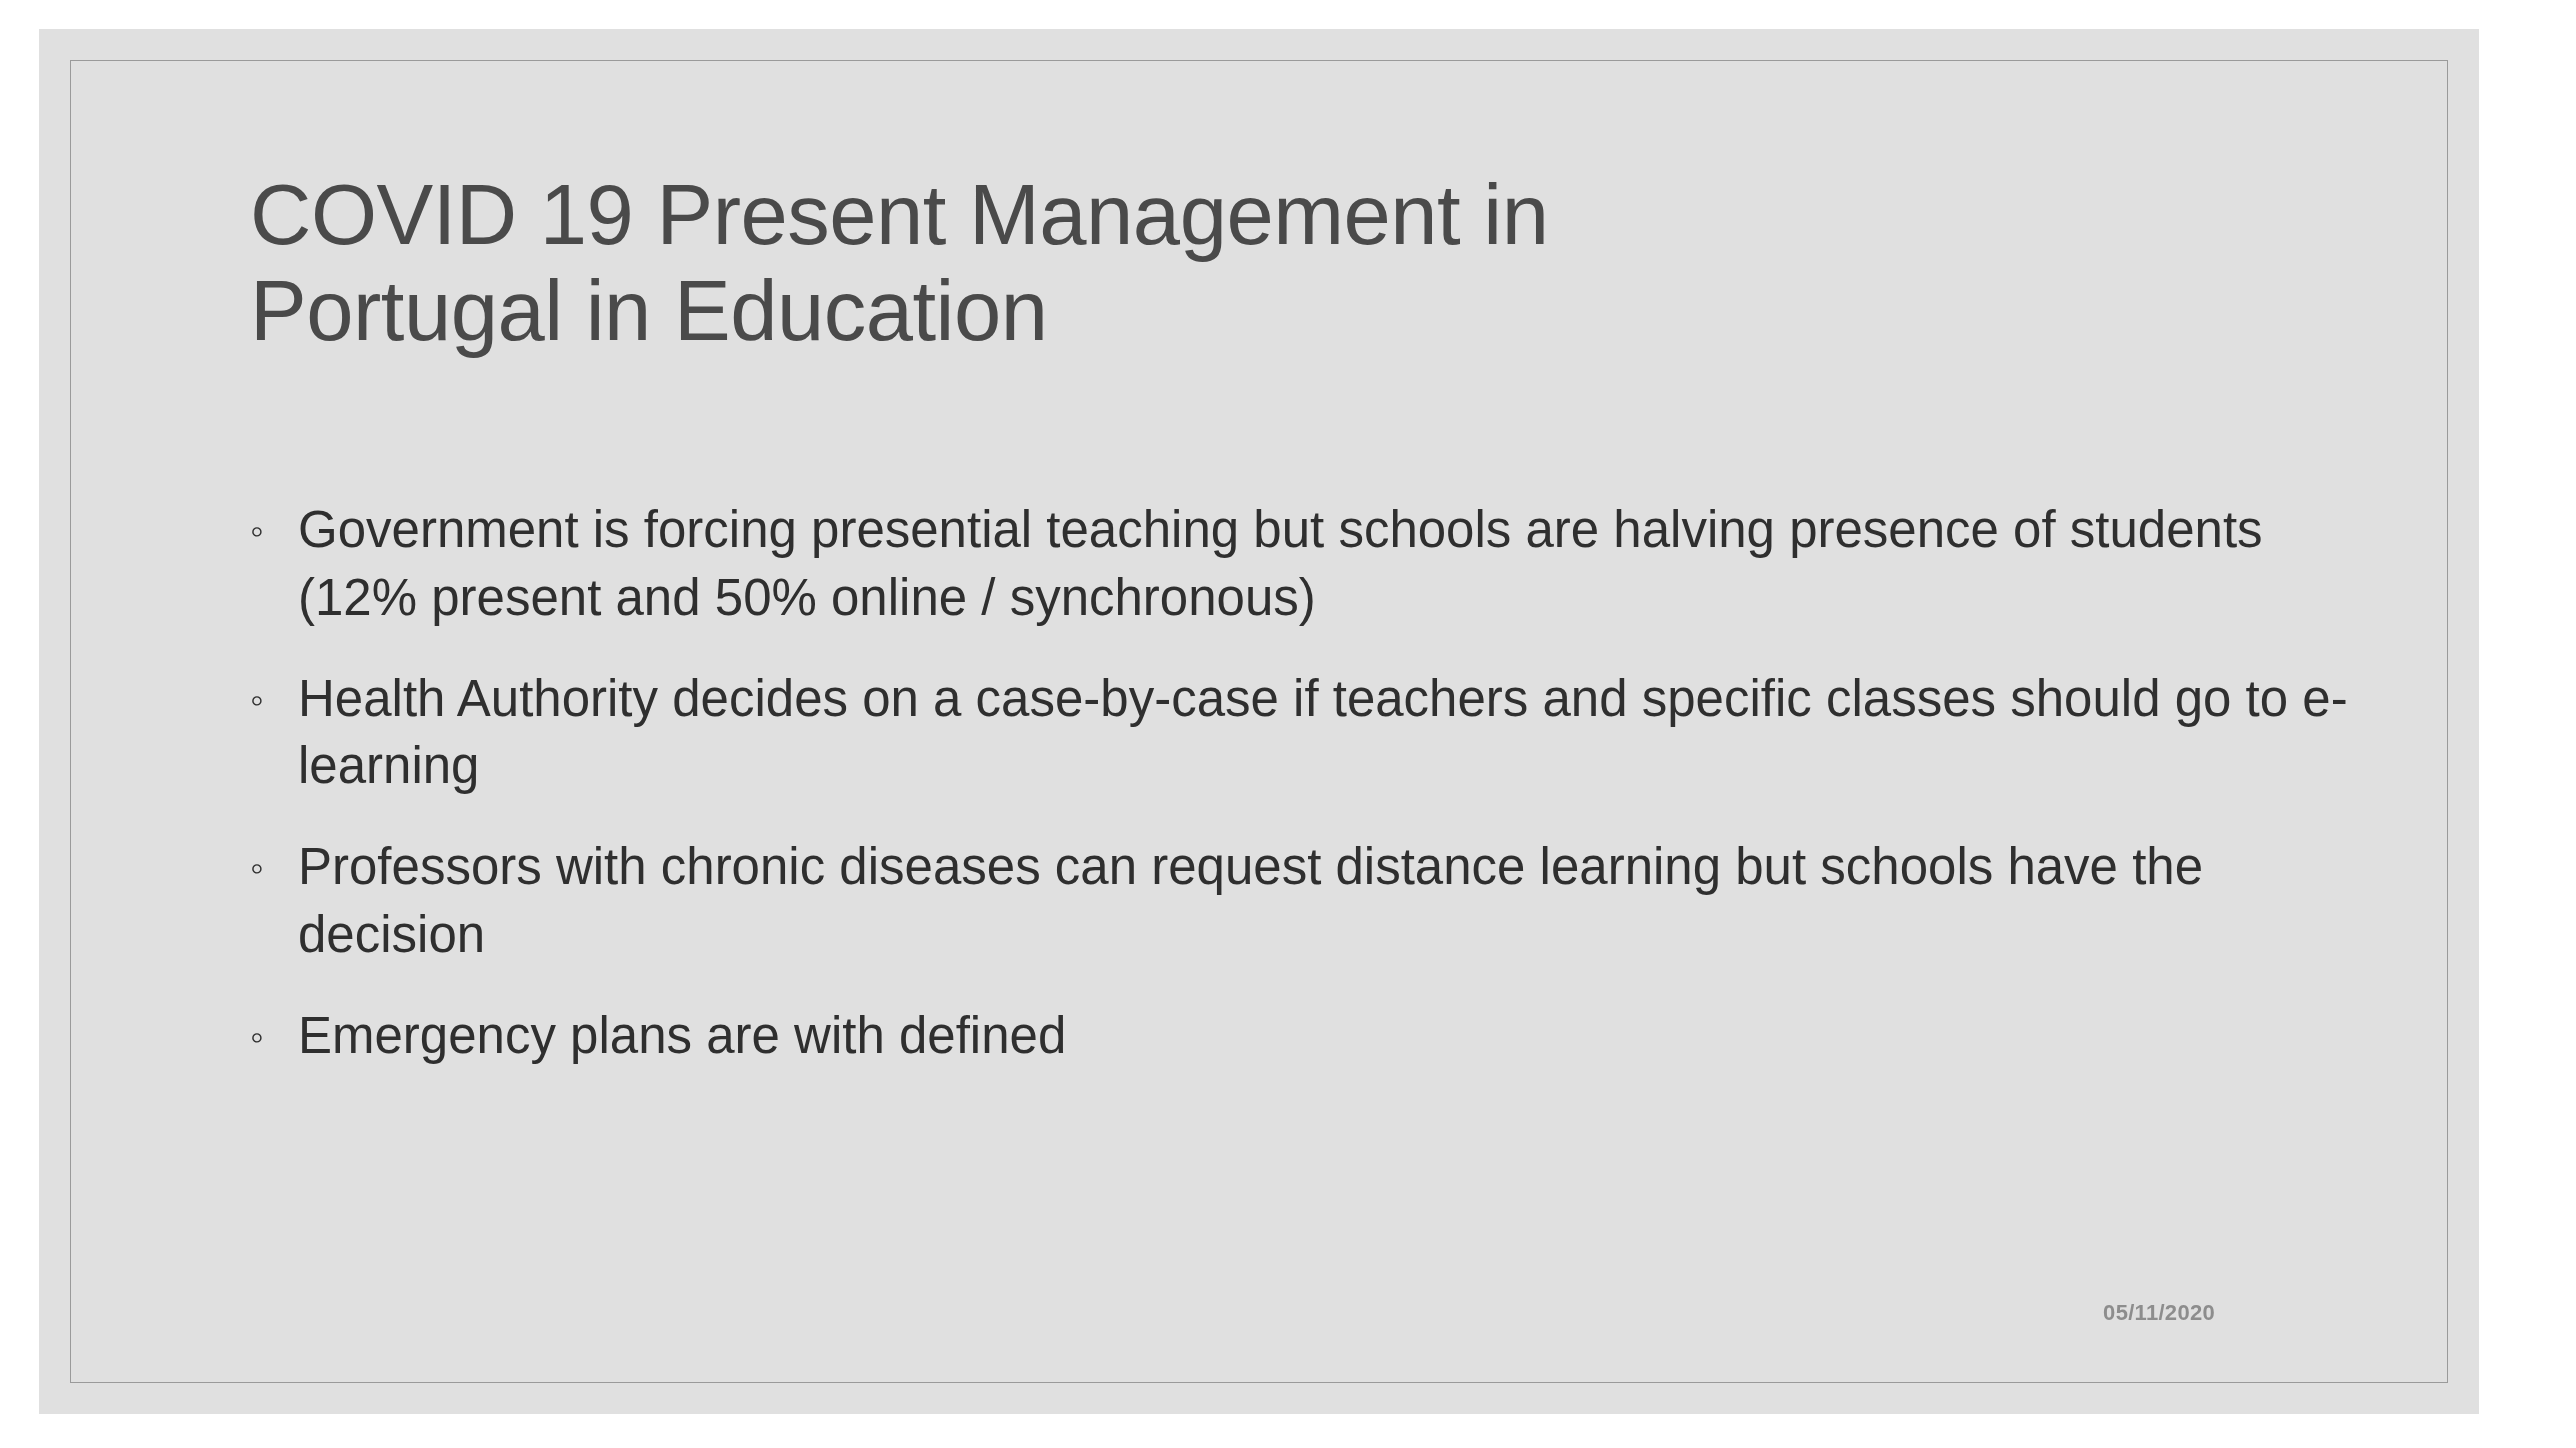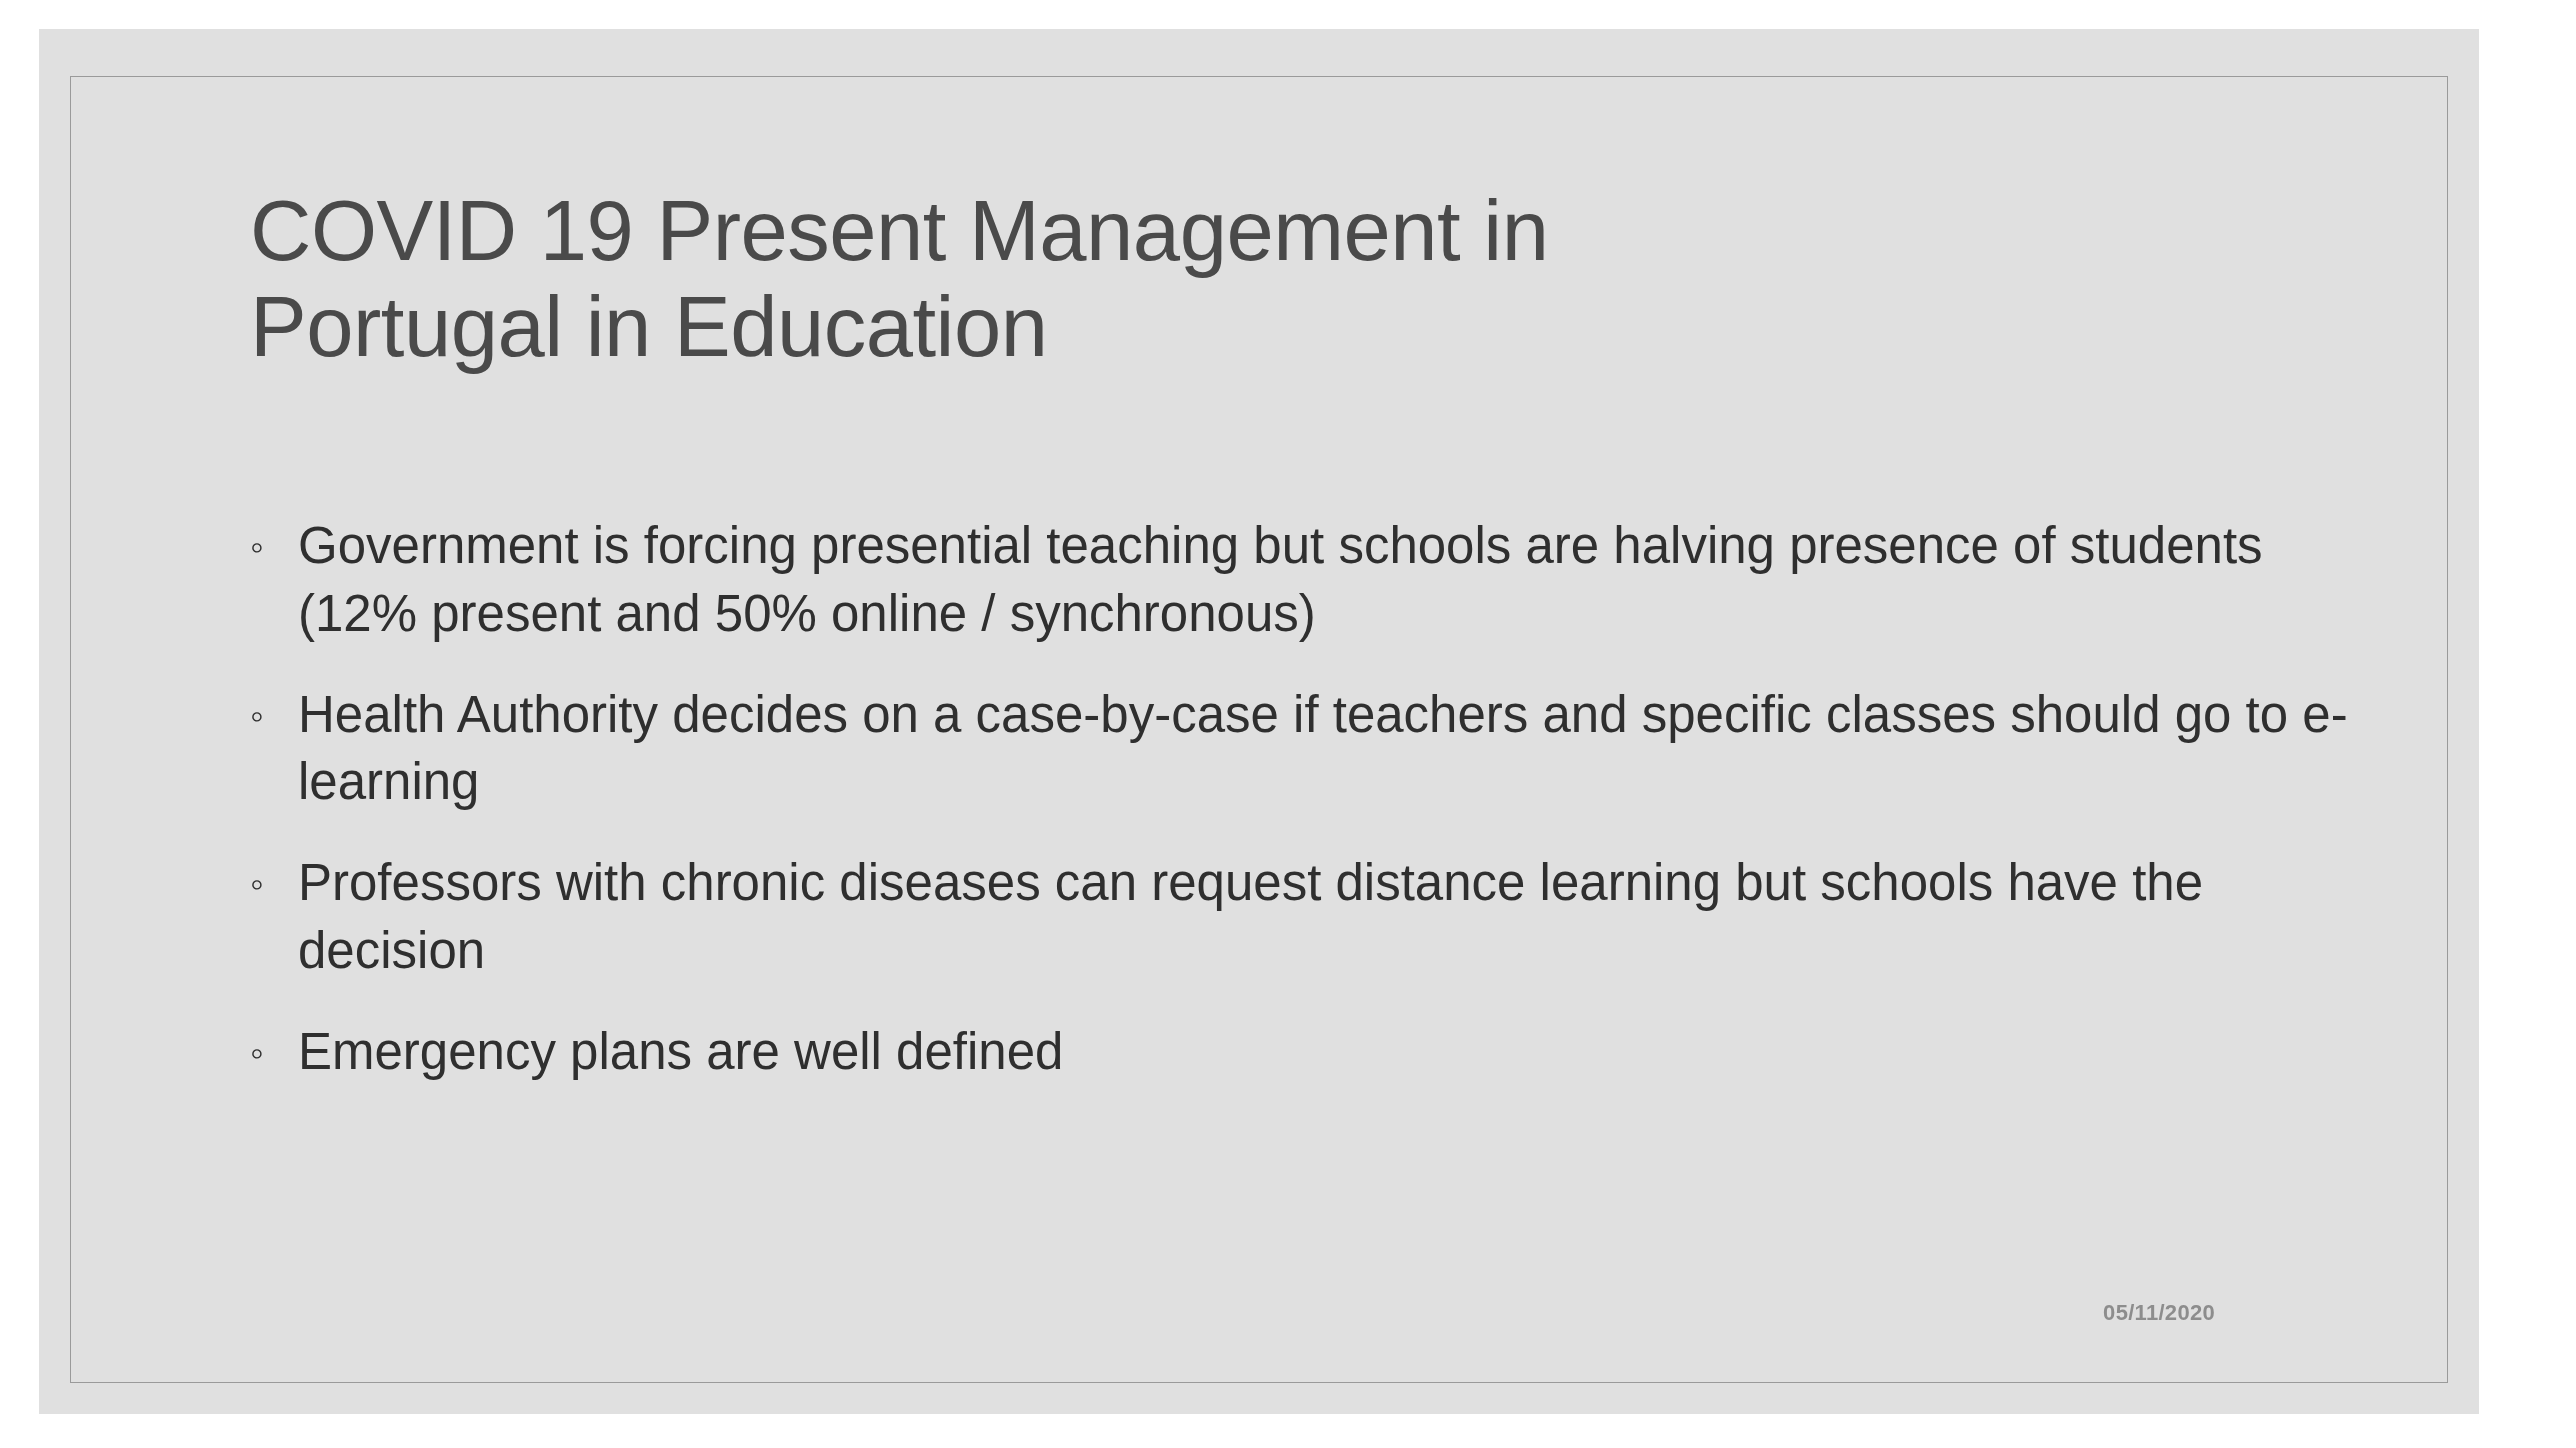--- a/index.html
+++ b/index.html
@@ -24,21 +24,20 @@
   }
   .slide-frame {
     position: absolute;
     left: 31px;
     top: 31px;
     right: 31px;
     bottom: 31px;
     border: 1.9px solid #9a9a9a;
     background: #e0e0e0;
     box-sizing: border-box;
-    margin-top: 16px;
   }
   .slide-title {
     position: absolute;
     left: 179px;
     top: 106px;
     width: 1980px;
     font-size: 85px;
     line-height: 1.13;
     font-weight: 300;
     color: #4a4a4a;
@@ -98,21 +97,21 @@
       <li class="bullet-item">
         <span class="marker">◦</span>
         <span>Health Authority decides on a case-by-case if teachers and specific classes should go to e-learning</span>
       </li>
       <li class="bullet-item">
         <span class="marker">◦</span>
         <span>Professors with chronic diseases can request distance learning but schools have the decision</span>
       </li>
       <li class="bullet-item">
         <span class="marker">◦</span>
-        <span>Emergency plans are well defined</span>
+        <span>Emergency plans are with defined</span>
       </li>
     </ul>
 
     <div class="slide-date">05/11/2020</div>
 
   </div>
 </div>
 
 
 </body></html>

